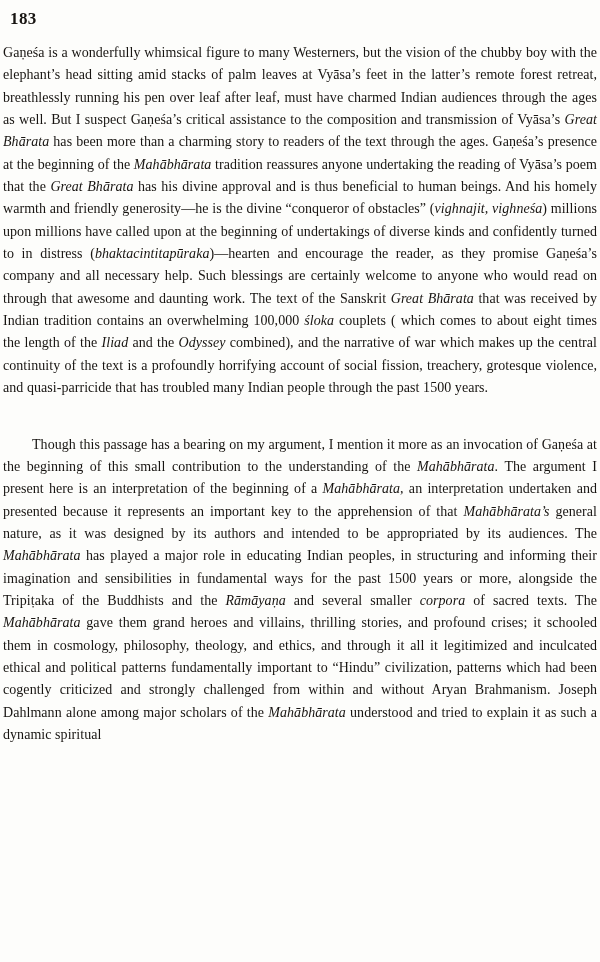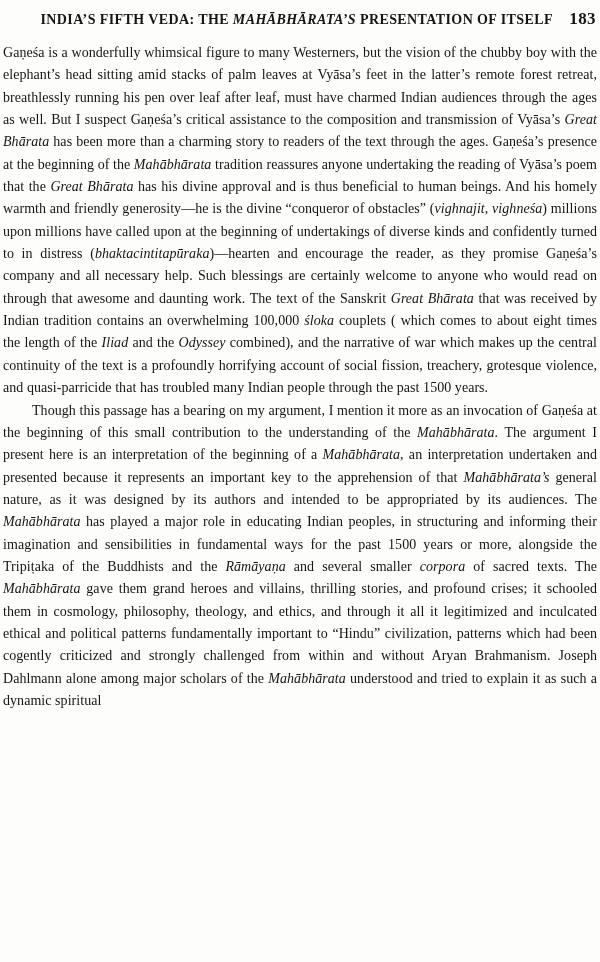--- a/index.html
+++ b/index.html
@@ -46,30 +46,30 @@
     font-size: 14px;
     line-height: 22.35px;
     text-align: justify;
     letter-spacing: 0.05px;
   }
   .para {
     margin: 0;
   }
   .para.indent {
     text-indent: 29px;
+    margin-top: 34px;
   }
   .para i {
     font-style: italic;
   }
 </style>
 </head>
 <body>
 
 <div class="page">
   <div class="header">
-    <span class="header-title"><span>INDIA’S FIFTH VEDA: THE </span><i>MAHĀBHĀRATA’S</i><span> PRESENTATION OF ITSELF</span></span>
     <span class="page-number">183</span>
   </div>
   <div class="body">
       <p class="para"><span>Gaṇeśa is a wonderfully whimsical figure to many Westerners, but the vision of the chubby boy with the elephant’s head sitting amid stacks of palm leaves at Vyāsa’s feet in the latter’s remote forest retreat, breathlessly running his pen over leaf after leaf, must have charmed Indian audiences through the ages as well. But I suspect Gaṇeśa’s critical assistance to the composition and transmission of Vyāsa’s </span><i>Great Bhārata</i><span> has been more than a charming story to readers of the text through the ages. Gaṇeśa’s presence at the beginning of the </span><i>Mahābhārata</i><span> tradition reassures anyone undertaking the reading of Vyāsa’s poem that the </span><i>Great Bhārata</i><span> has his divine approval and is thus beneficial to human beings. And his homely warmth and friendly generosity—he is the divine “conqueror of obstacles” (</span><i>vighnajit, vighneśa</i><span>) millions upon millions have called upon at the beginning of undertakings of diverse kinds and confidently turned to in distress (</span><i>bhaktacintitapūraka</i><span>)—hearten and encourage the reader, as they promise Gaṇeśa’s company and all necessary help. Such blessings are certainly welcome to anyone who would read on through that awesome and daunting work. The text of the Sanskrit </span><i>Great Bhārata</i><span> that was received by Indian tradition contains an overwhelming 100,000 </span><i>śloka</i><span> couplets ( which comes to about eight times the length of the </span><i>Iliad</i><span> and the </span><i>Odyssey</i><span> combined), and the narrative of war which makes up the central continuity of the text is a profoundly horrifying account of social fission, treachery, grotesque violence, and quasi-parricide that has troubled many Indian people through the past 1500 years.</span></p>
       <p class="para indent"><span>Though this passage has a bearing on my argument, I mention it more as an invocation of Gaṇeśa at the beginning of this small contribution to the understanding of the </span><i>Mahābhārata</i><span>. The argument I present here is an interpretation of the beginning of a </span><i>Mahābhārata</i><span>, an interpretation undertaken and presented because it represents an important key to the apprehension of that </span><i>Mahābhārata’s</i><span> general nature, as it was designed by its authors and intended to be appropriated by its audiences. The </span><i>Mahābhārata</i><span> has played a major role in educating Indian peoples, in structuring and informing their imagination and sensibilities in fundamental ways for the past 1500 years or more, alongside the Tripiṭaka of the Buddhists and the </span><i>Rāmāyaṇa</i><span> and several smaller </span><i>corpora</i><span> of sacred texts. The </span><i>Mahābhārata</i><span> gave them grand heroes and villains, thrilling stories, and profound crises; it schooled them in cosmology, philosophy, theology, and ethics, and through it all it legitimized and inculcated ethical and political patterns fundamentally important to “Hindu” civilization, patterns which had been cogently criticized and strongly challenged from within and without Aryan Brahmanism. Joseph Dahlmann alone among major scholars of the </span><i>Mahābhārata</i><span> understood and tried to explain it as such a dynamic spiritual</span></p>
     </div>
 </div>
 
 </body></html>

